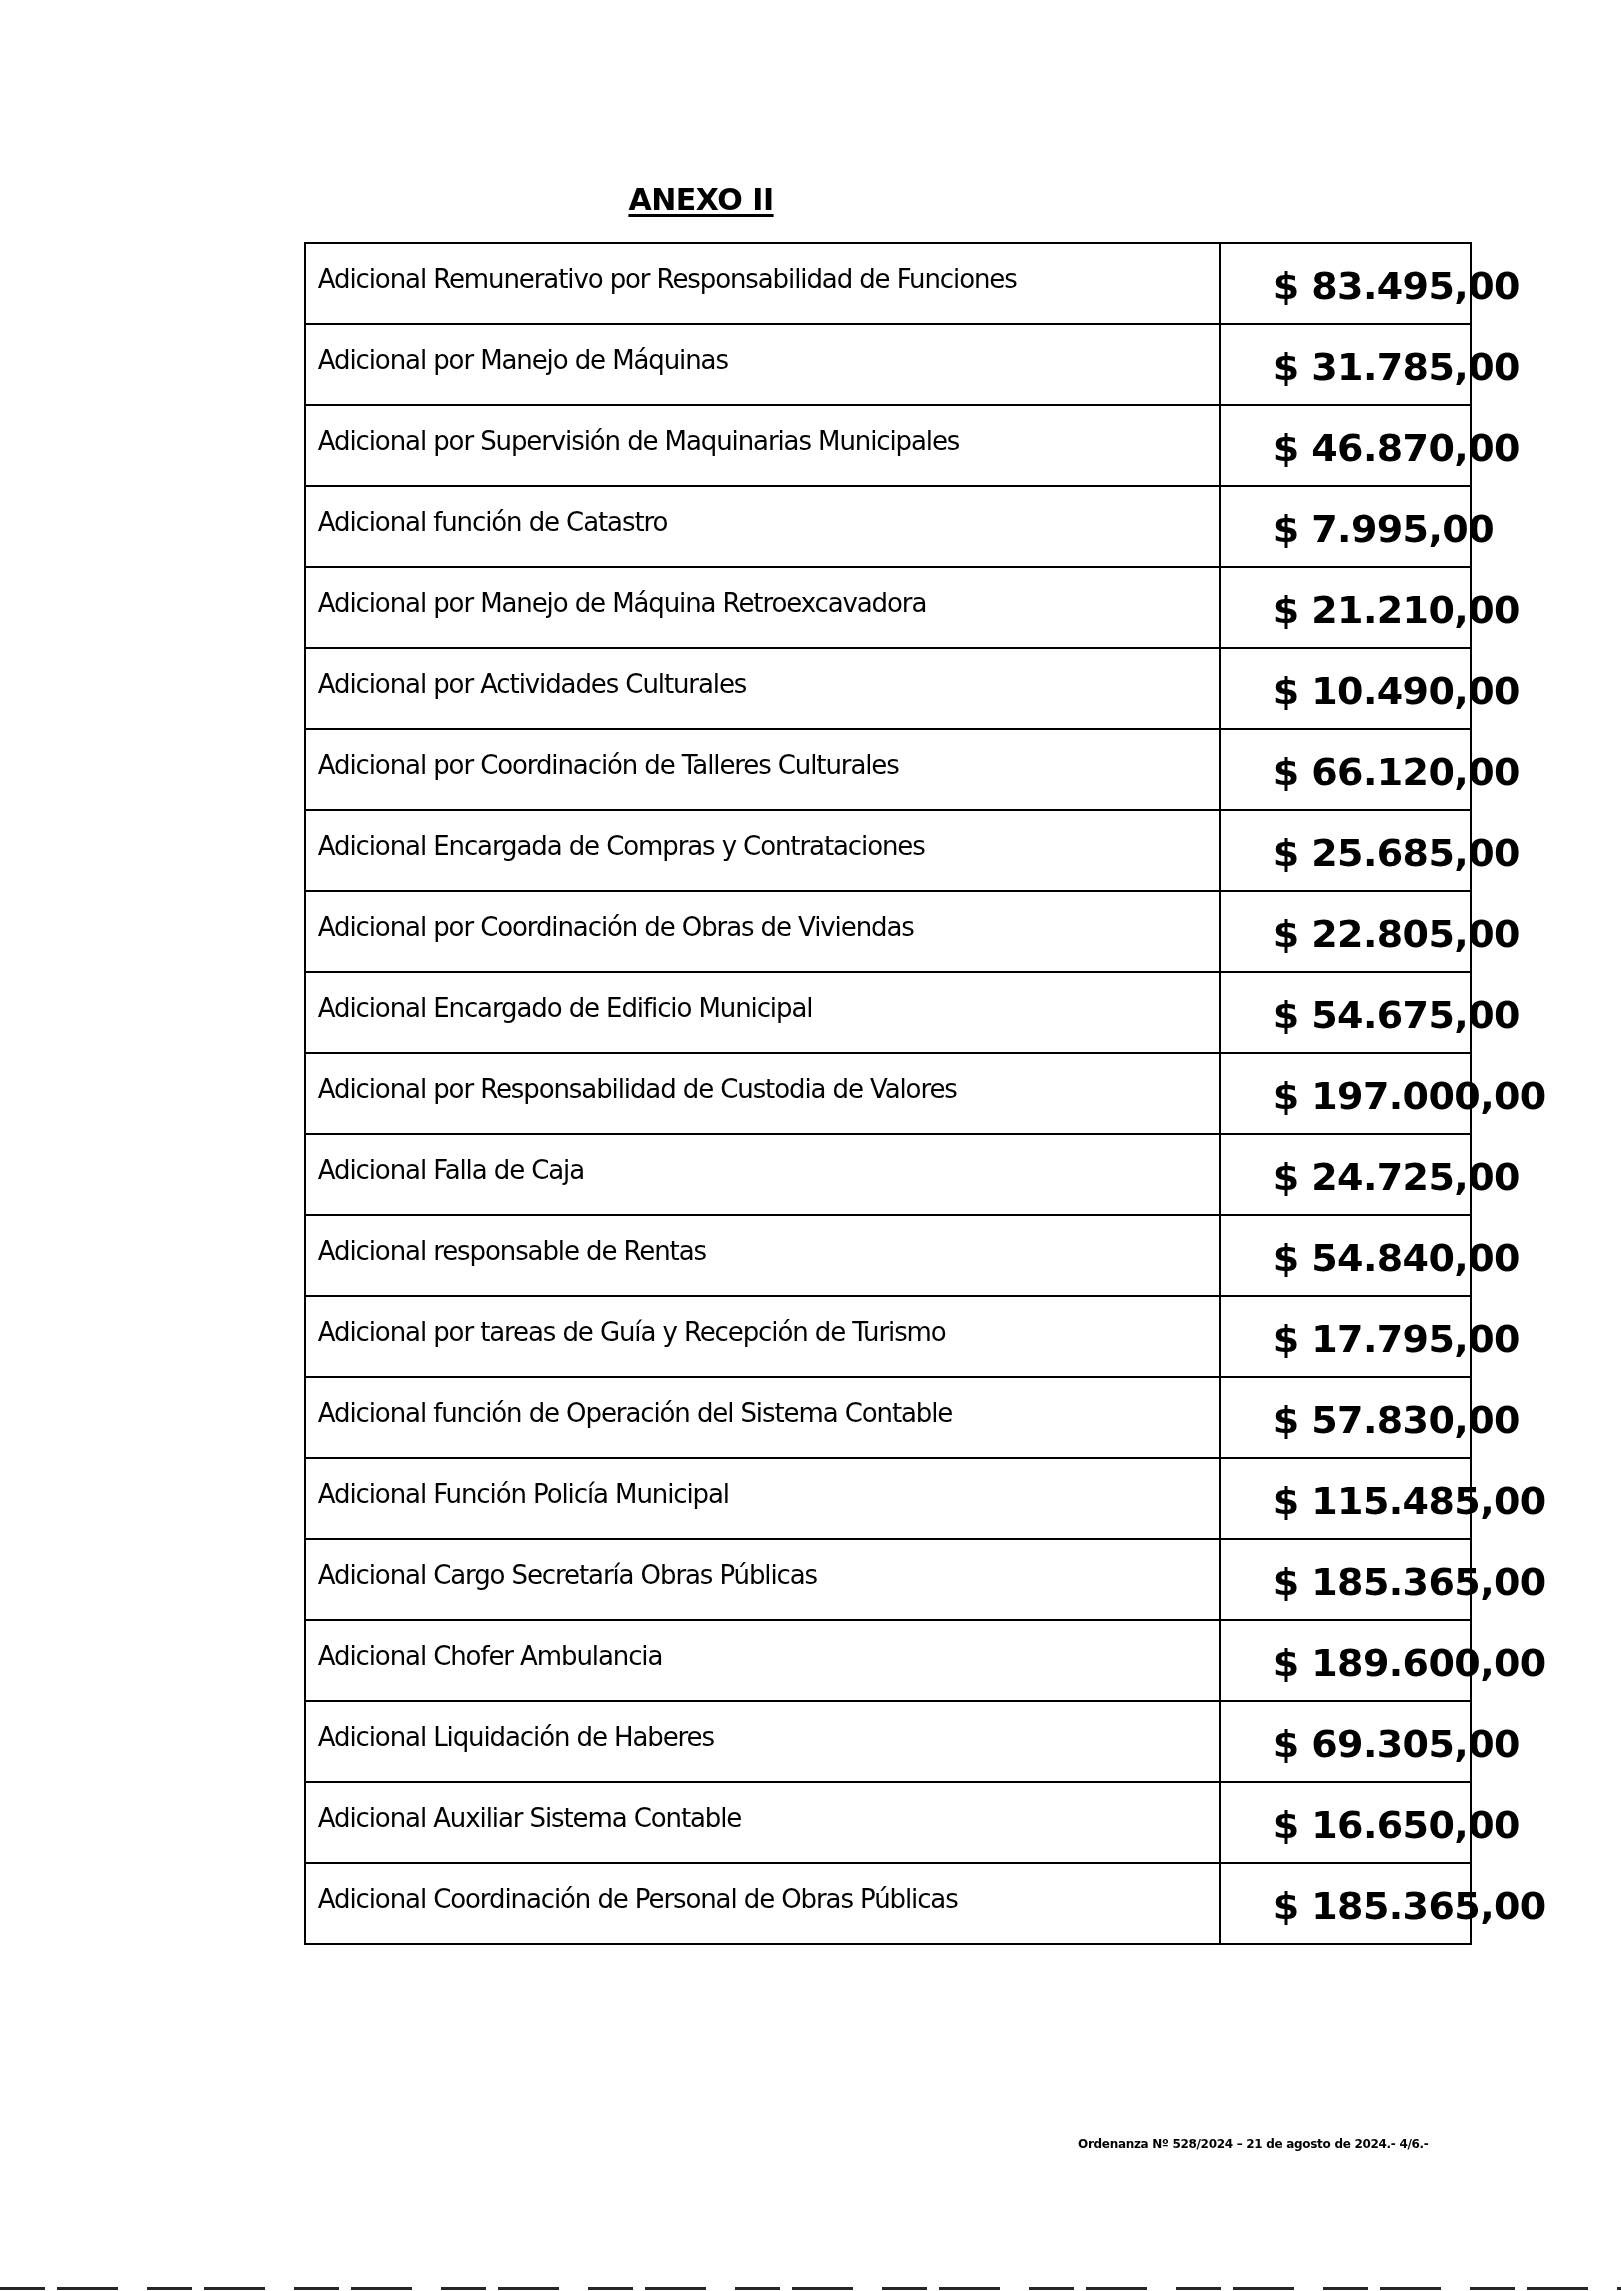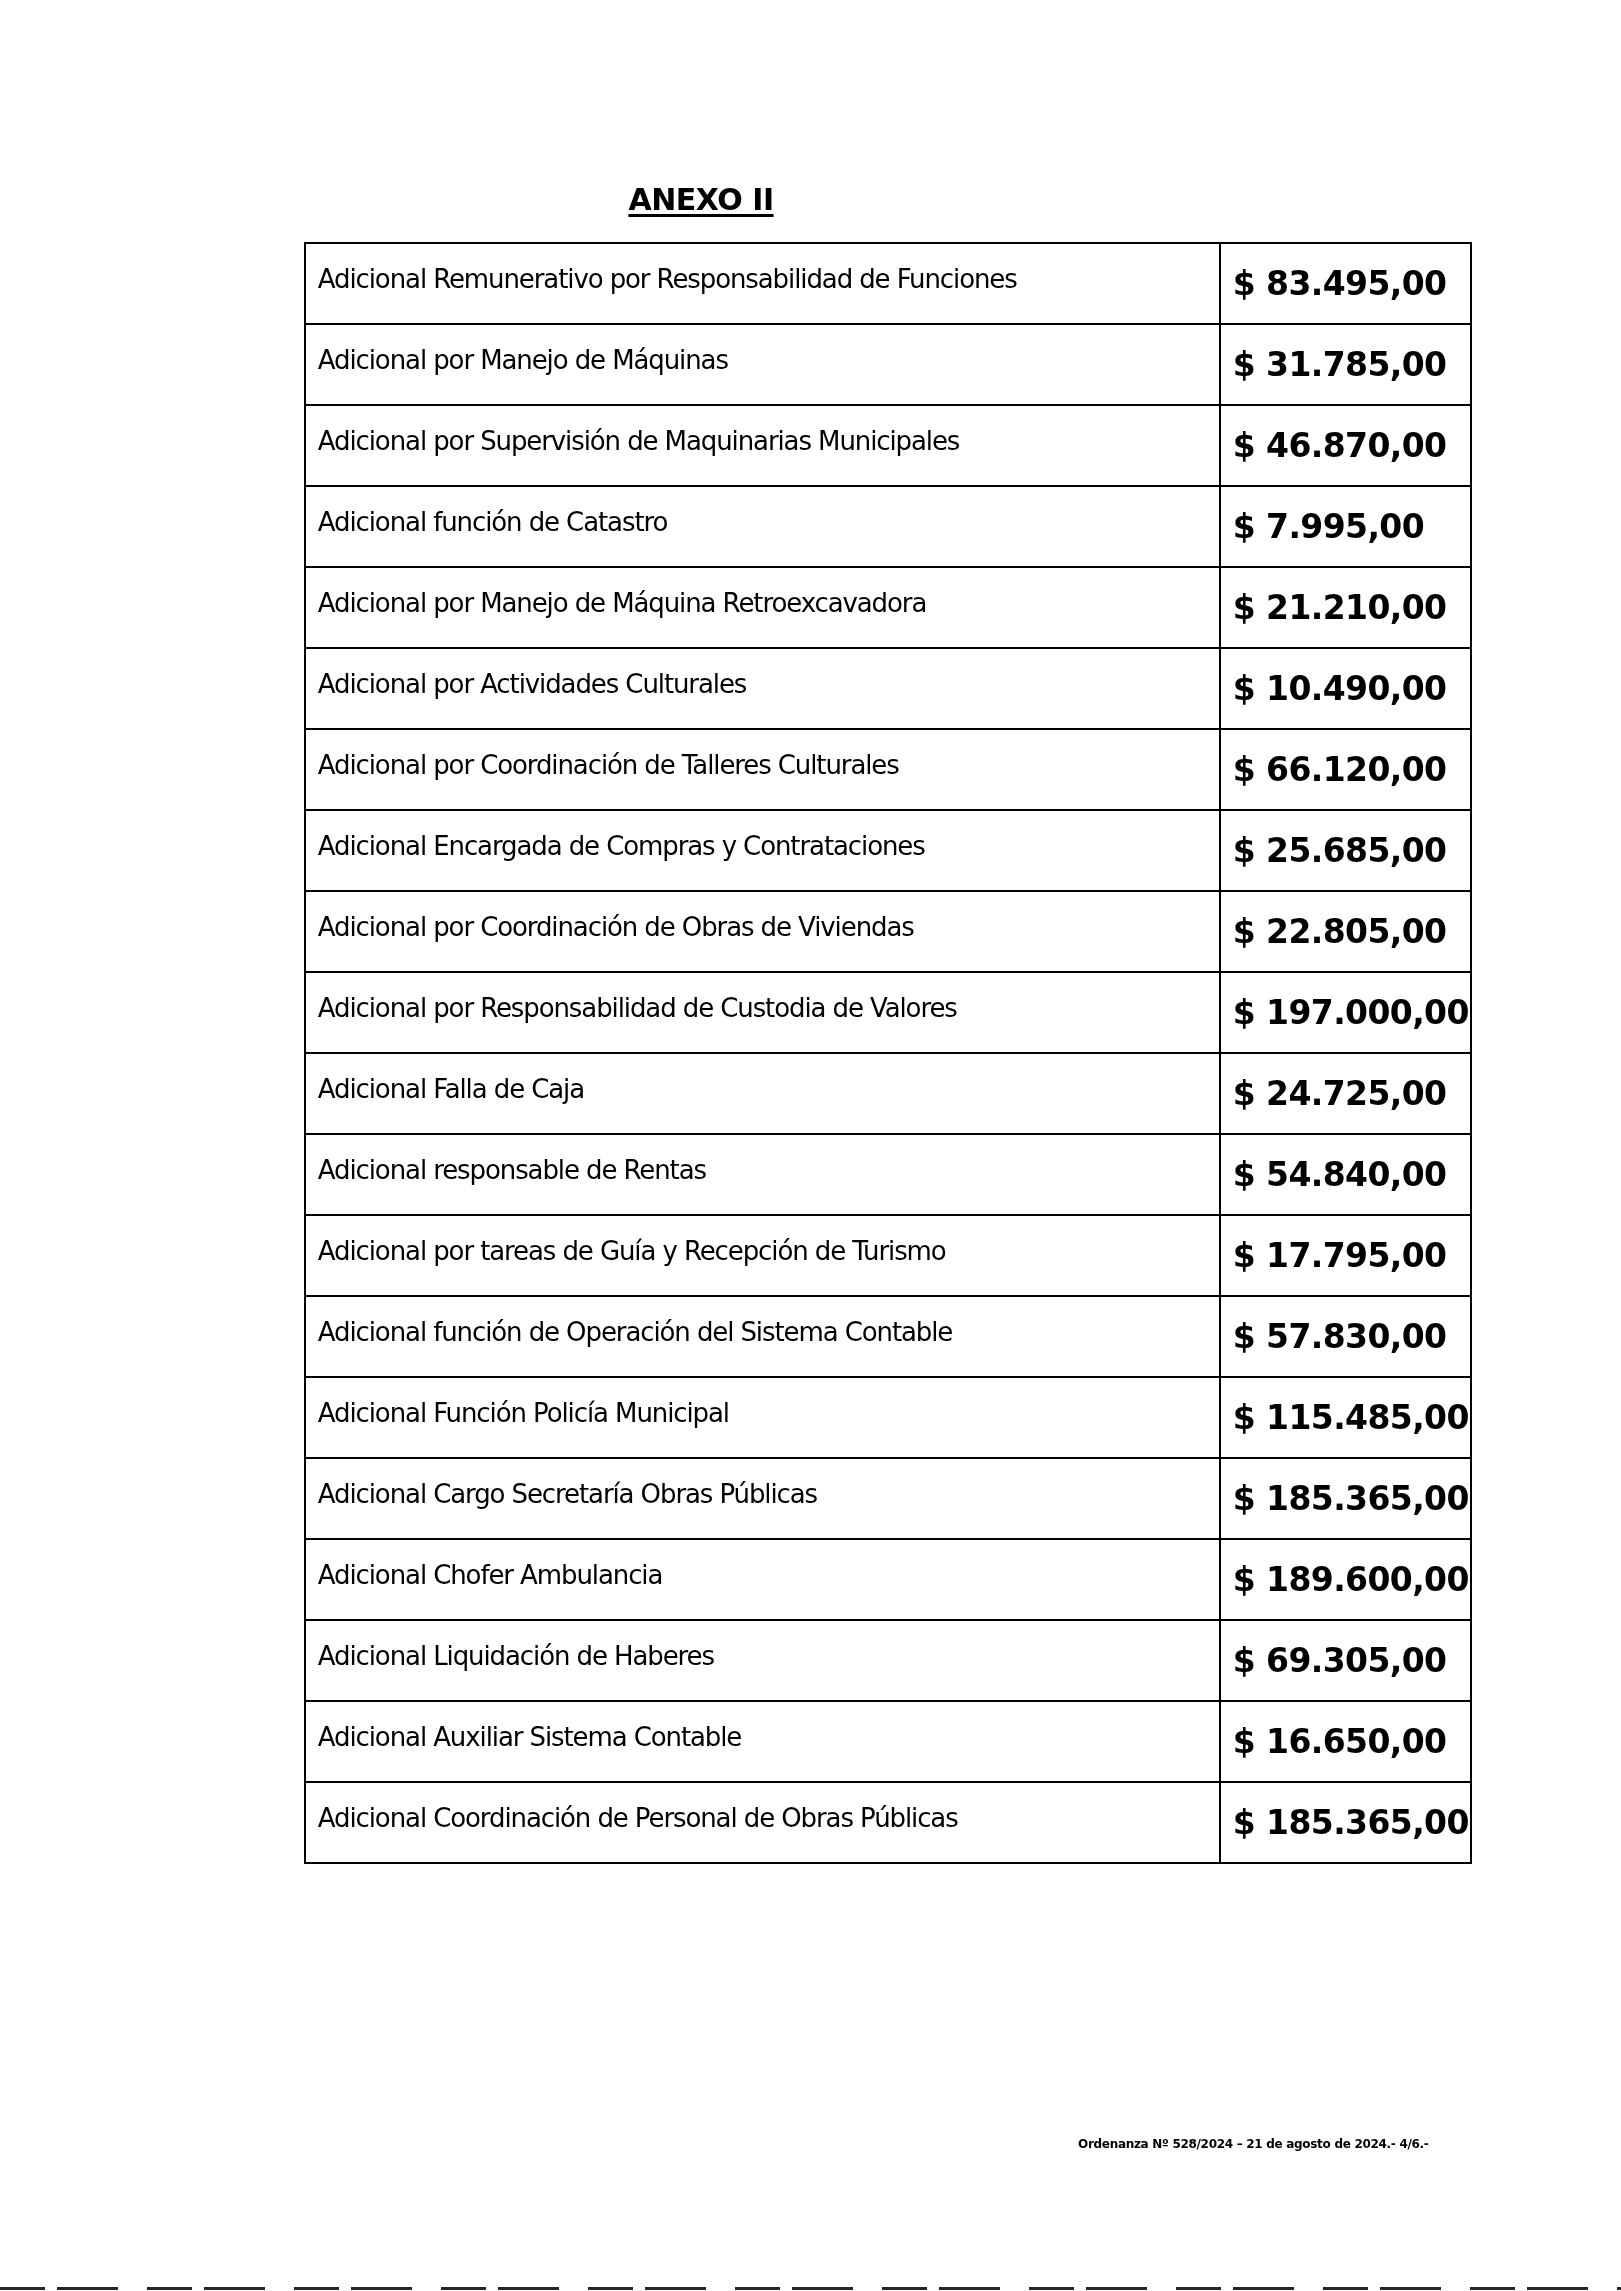--- a/index.html
+++ b/index.html
@@ -50,23 +50,24 @@
       font-family: "DejaVu Sans", sans-serif;
       font-size: 26px;
       letter-spacing: -1.1px;
       white-space: nowrap;
       overflow: hidden;
     }
     .amt {
       padding: 19.6px 0 0 11.8px;
       font-family: "DejaVu Sans", sans-serif;
       font-weight: bold;
-      font-size: 33px;
+      font-size: 38px;
       letter-spacing: -0.6px;
       white-space: nowrap;
+      margin-left: 40px;
     }
     .footer {
       position: absolute;
       top: 2137px;
       left: 1078px;
       font-family: "DejaVu Sans", sans-serif;
       font-weight: bold;
       font-size: 12px;
       letter-spacing: -0.3px;
       white-space: nowrap;
@@ -160,20 +161,28 @@
       <tr>
         <td>
           <div class="desc">Adicional por Coordinación de Obras de Viviendas</div>
         </td>
         <td>
           <div class="amt">$ 22.805,00</div>
         </td>
       </tr>
       <tr>
         <td>
+          <div class="desc">Adicional Encargado de Edificio Municipal</div>
+        </td>
+        <td>
+          <div class="amt">$ 54.675,00</div>
+        </td>
+      </tr>
+      <tr>
+        <td>
           <div class="desc">Adicional por Responsabilidad de Custodia de Valores</div>
         </td>
         <td>
           <div class="amt">$ 197.000,00</div>
         </td>
       </tr>
       <tr>
         <td>
           <div class="desc">Adicional Falla de Caja</div>
         </td>

